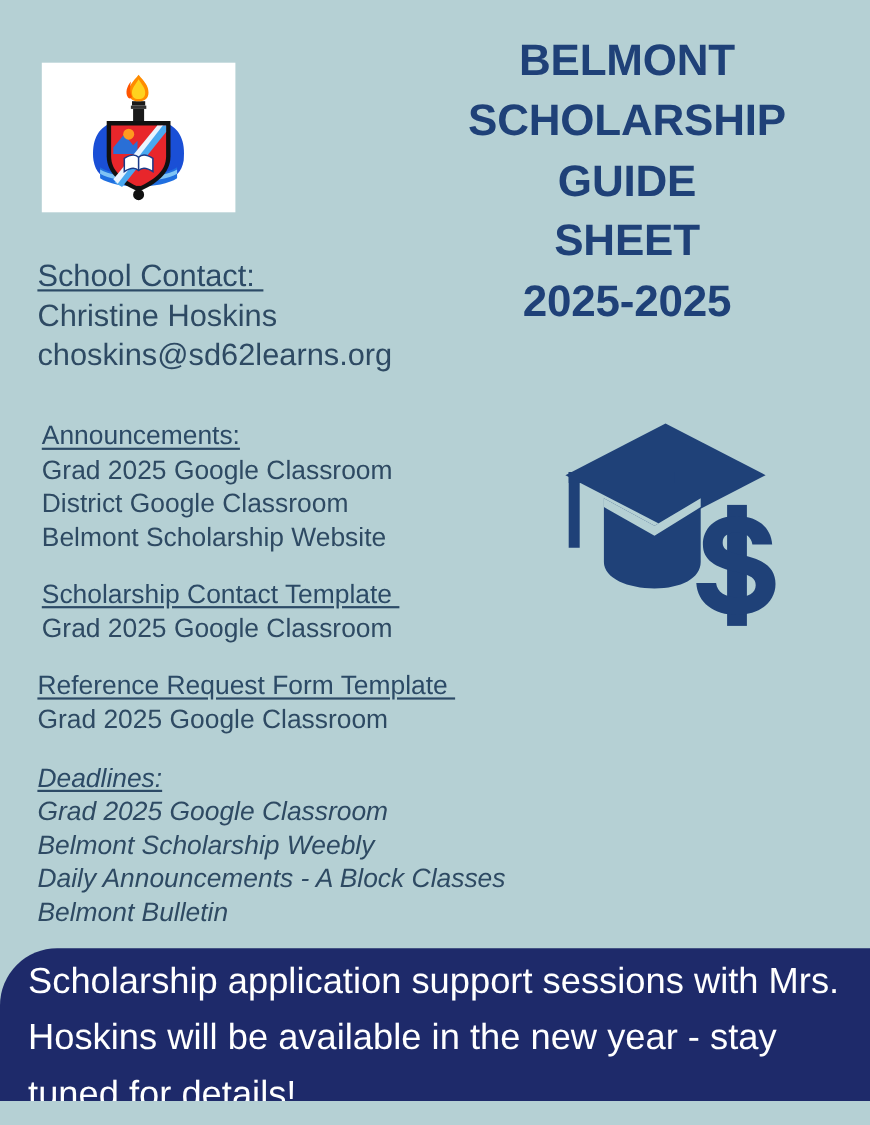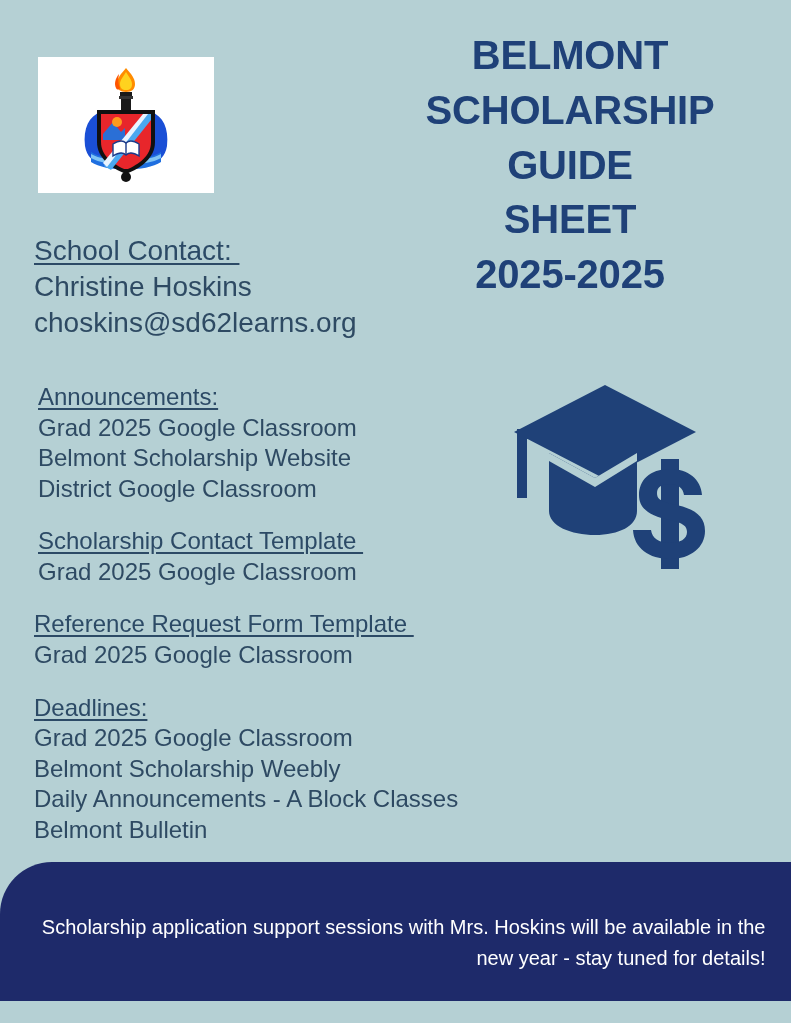--- a/index.html
+++ b/index.html
@@ -69,21 +69,21 @@
 
   
   .sections {
     position: absolute;
     left: 34px;
     top: 382px;
     color: #2e4a63;
     font-size: 24px;
   }
   .section { margin-bottom: 22px; }
-  .section:last-child { margin-bottom: 0; }
+  .section:last-child { margin-bottom: 0; font-style: italic; }
   .section .sec-heading {
     display: inline-block;
     text-decoration: underline;
     text-underline-offset: 3px;
     color: #2c4a66;
     line-height: 1.28;
     white-space: pre;
   }
   .section .sec-item {
     display: block;
@@ -109,23 +109,23 @@
     width: 791px;
     height: 161px;
     background: #1e2a6a;
     border-top-left-radius: 52px;
     display: flex;
     align-items: center;
     justify-content: center;
   }
   .banner-text {
     color: #ffffff;
-    font-size: 20px;
+    font-size: 33px;
     line-height: 1.55;
-    text-align: right;
+    text-align: left;
     padding: 0 18px;
     max-width: 740px;
   }
 </style>
 </head>
 <body>
 
 <div id="poster">
 
   <div class="logo-box">
@@ -177,22 +177,22 @@
     <span class="line heading">School Contact: </span>
     <span class="line">Christine Hoskins</span>
     <span class="line">choskins@sd62learns.org</span>
   </div>
 
   <div class="sections">
 
     <div class="section indented">
       <span class="sec-heading">Announcements:</span>
       <span class="sec-item">Grad 2025 Google Classroom</span>
+      <span class="sec-item">District Google Classroom</span>
       <span class="sec-item">Belmont Scholarship Website</span>
-      <span class="sec-item">District Google Classroom</span>
     </div>
 
     <div class="section indented">
       <span class="sec-heading">Scholarship Contact Template </span>
       <span class="sec-item">Grad 2025 Google Classroom</span>
     </div>
 
     <div class="section">
       <span class="sec-heading">Reference Request Form Template </span>
       <span class="sec-item">Grad 2025 Google Classroom</span>

